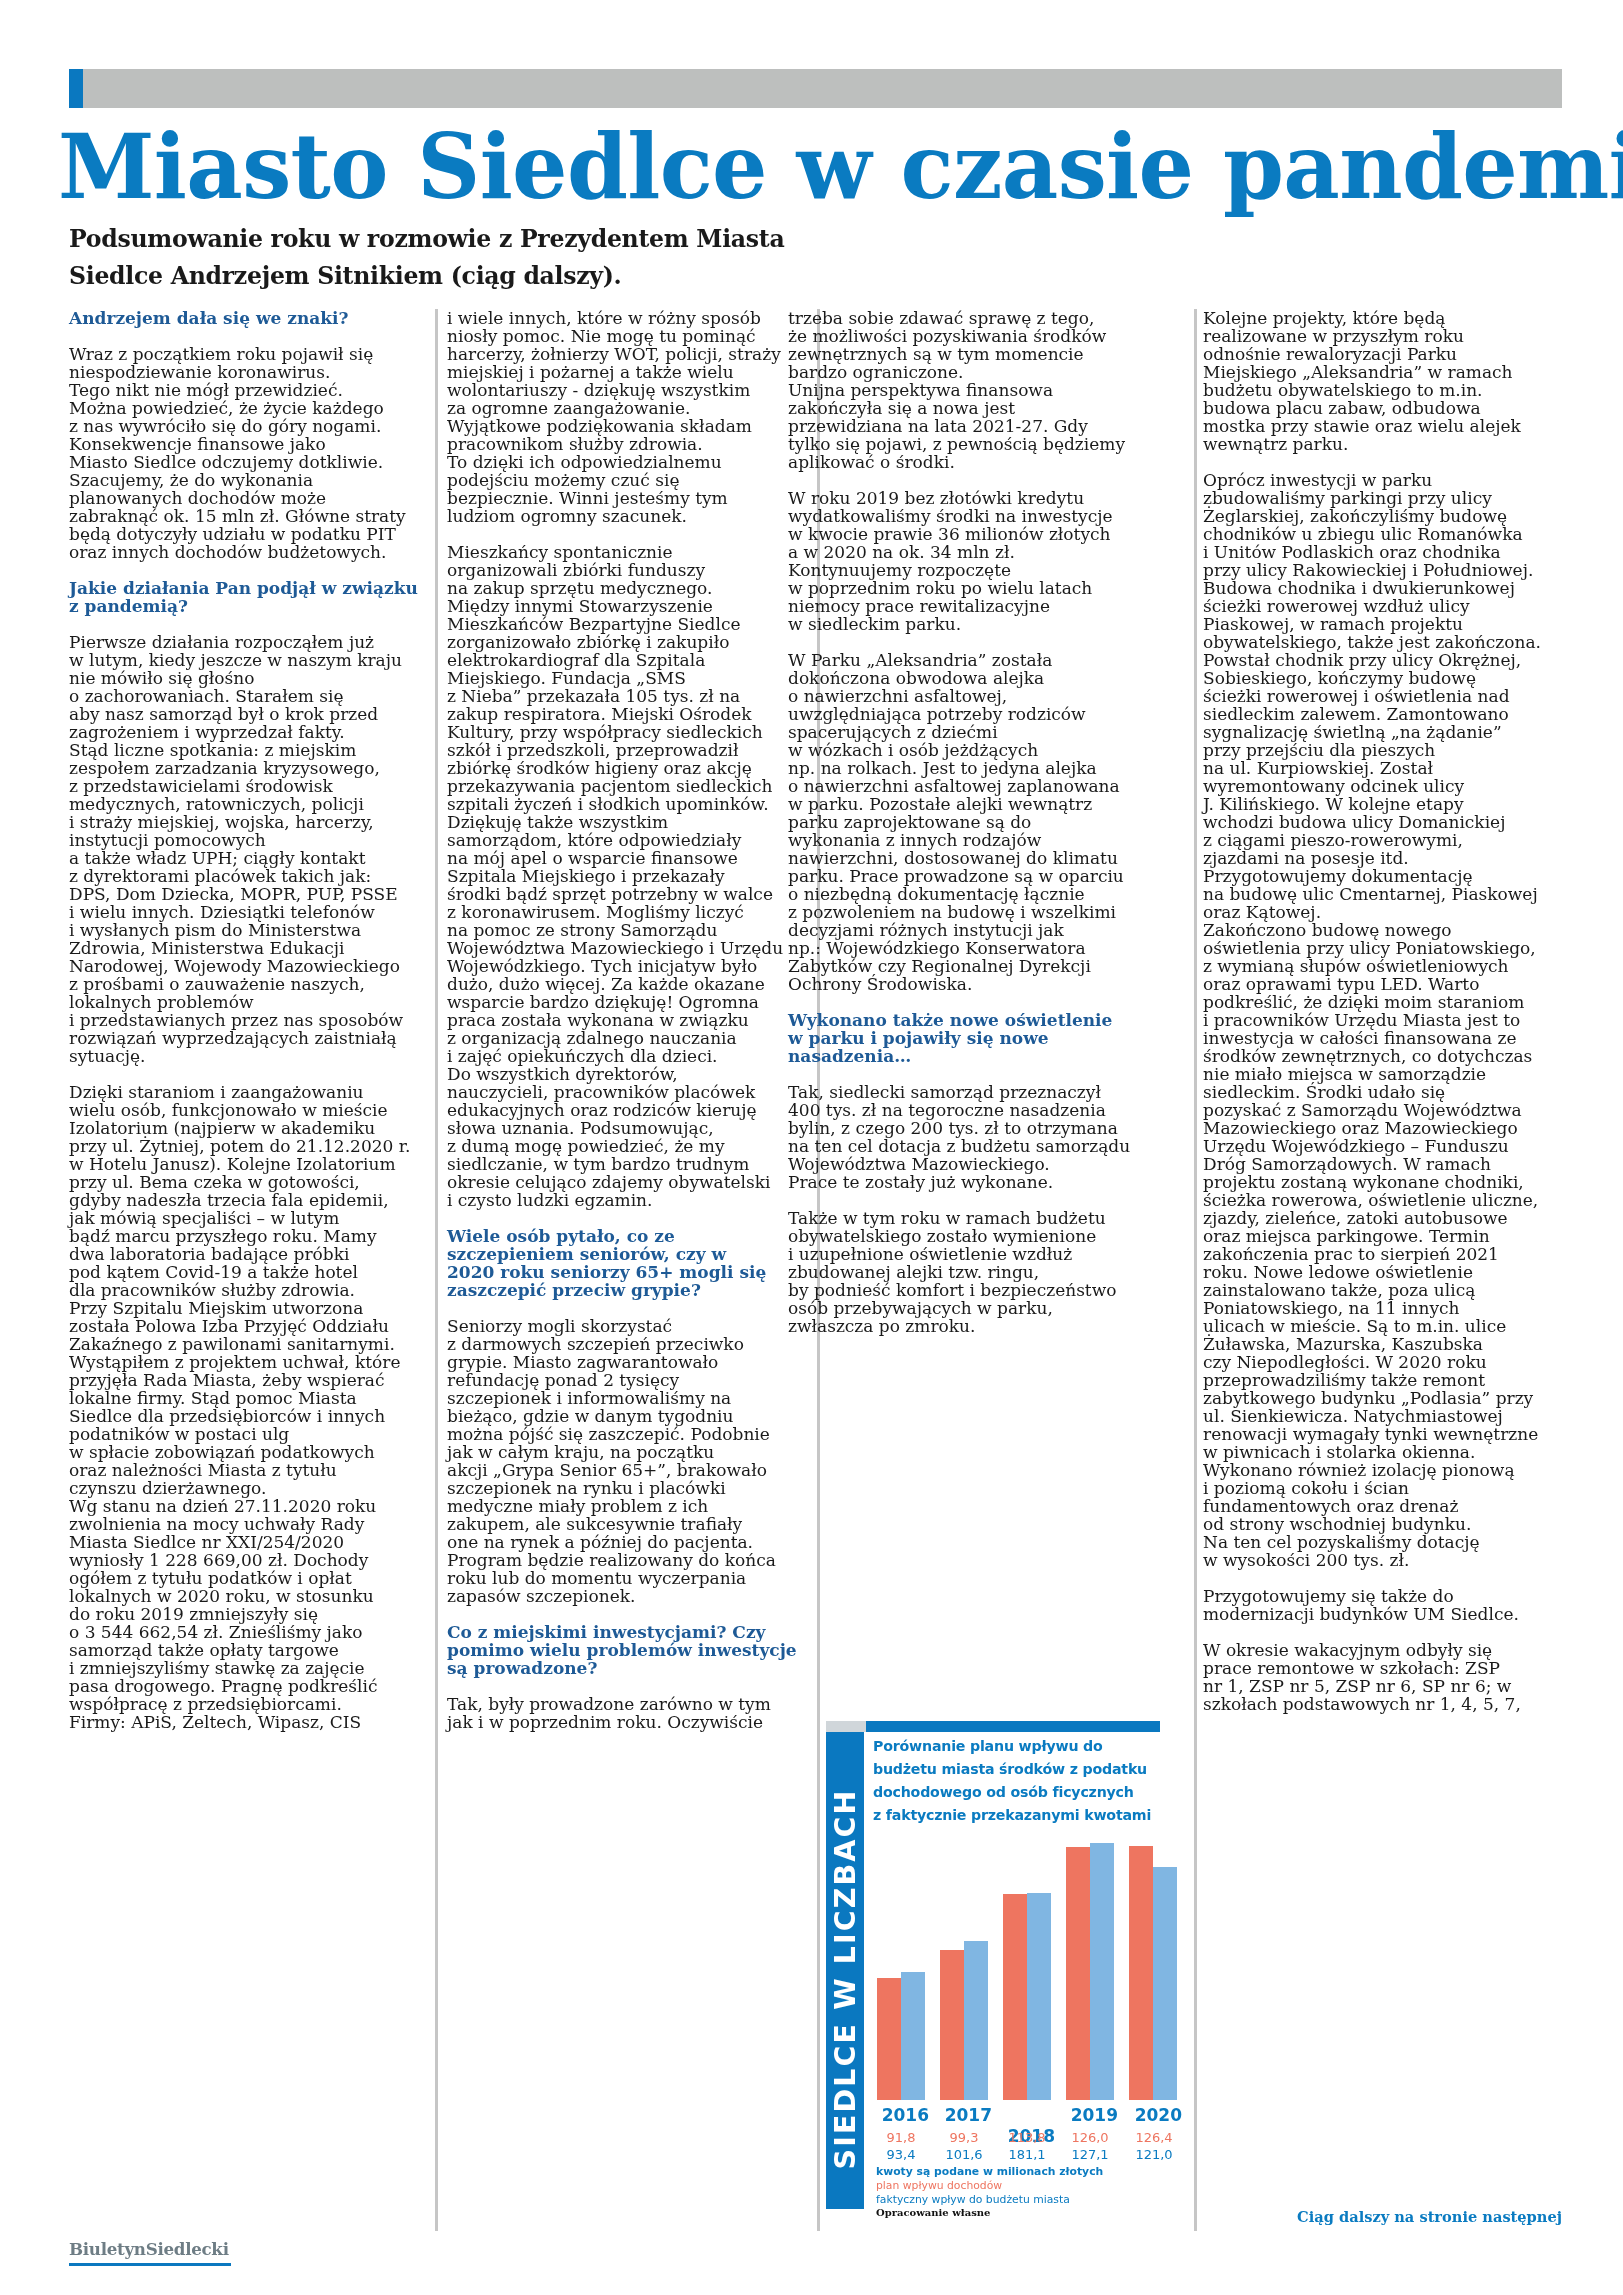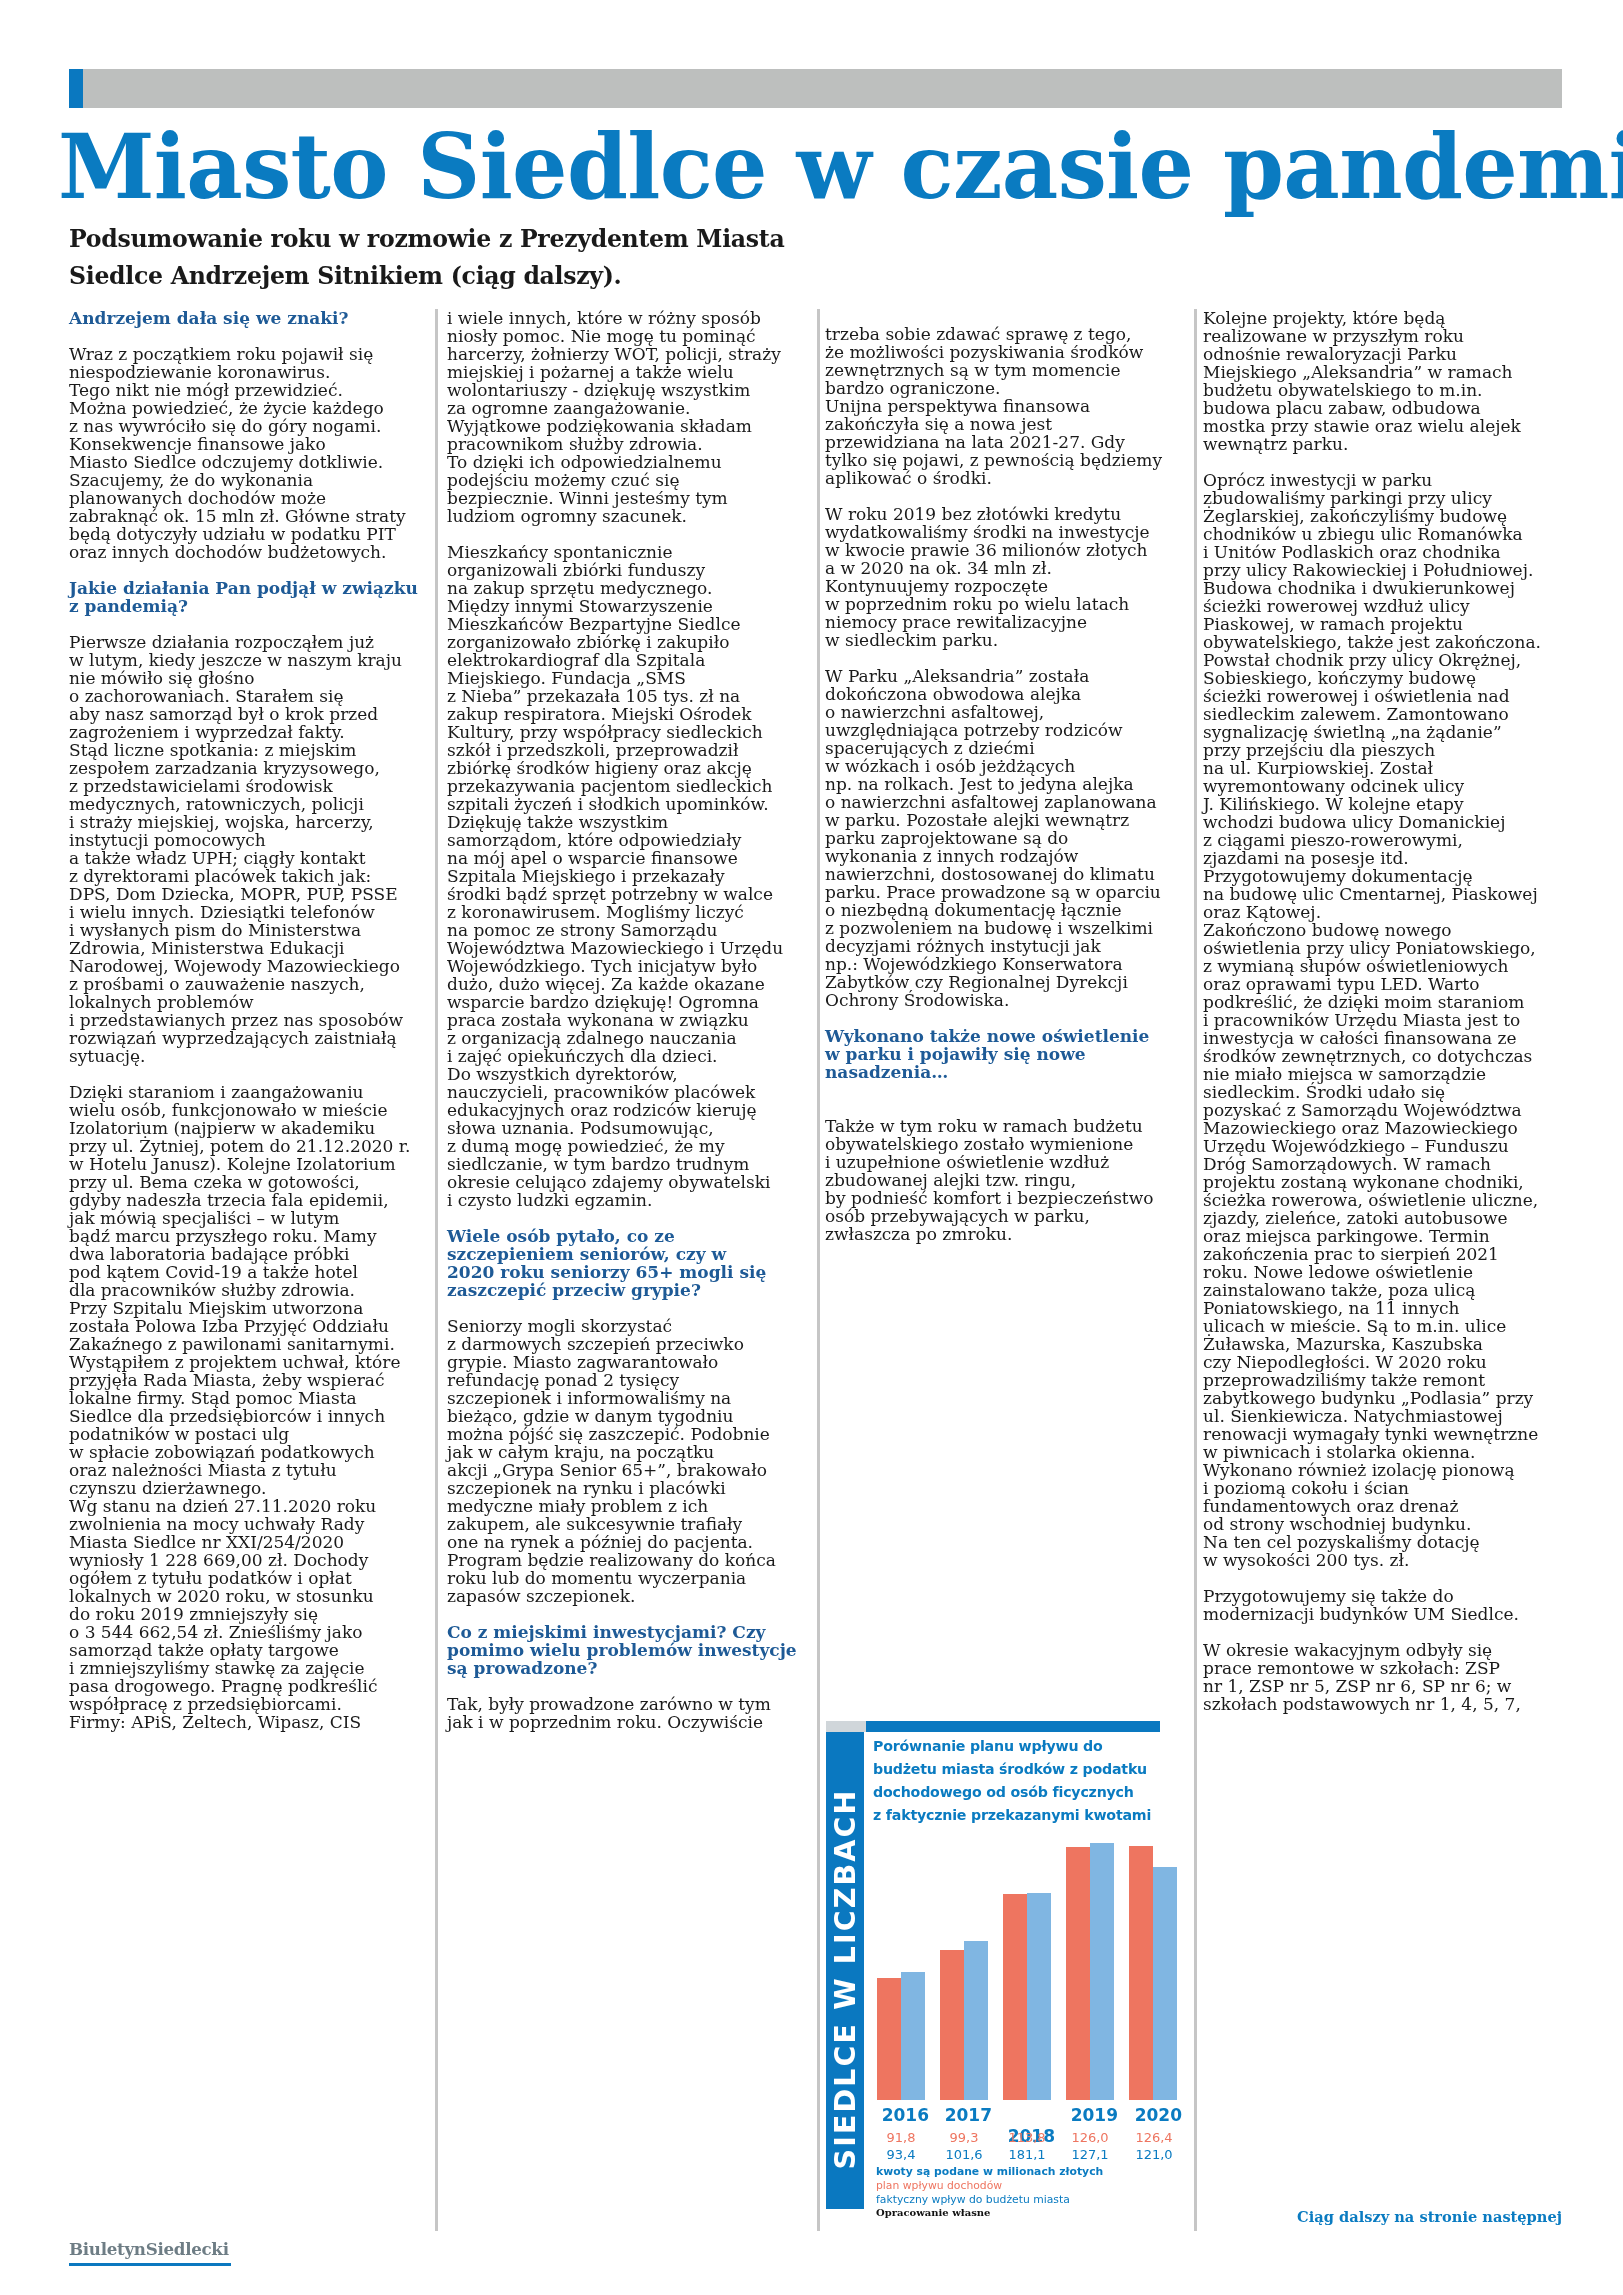--- a/index.html
+++ b/index.html
@@ -13,21 +13,21 @@
 
   .subtitle { position: absolute; left: 69px; top: 221px; width: 763px; font-family: "DejaVu Serif", serif; font-weight: bold; font-size: 23.6px; line-height: 37px; color: #1a1a1a; letter-spacing: -0.3px; }
 
   .col { position: absolute; top: 309px; font-size: 17px; line-height: 18px; color: #1a1a1a; }
   .col p { white-space: pre-line; }
   .col .gap { height: 18px; }
   .col h3 { font-size: 17px; line-height: 18px; font-weight: bold; color: #1e5a96; white-space: pre-line; }
 
   .c1 { left: 69px; width: 375px; }
   .c2 { left: 447px; width: 368px; }
-  .c3 { left: 825px; width: 368px; margin-top: 16px; }
+  .c3 { left: 788px; width: 368px; }
   .c4 { left: 1203px; width: 375px; }
 
   .divider { position: absolute; width: 2.8px; background: #c6c6c6; }
 
   .chart { position: absolute; left: 826px; top: 1721px; width: 334px; height: 496px; }
   .chart-topbar-gray { position: absolute; left: 0; top: 0; width: 40px; height: 11px; background: #d0d6da; }
   .chart-topbar-blue { position: absolute; left: 40px; top: 0; width: 294px; height: 11px; background: #0a78c0; }
   .chart-side { position: absolute; left: 0; top: 11px; width: 38px; height: 477px; background: #0a78c0; }
   .chart-side-label { position: absolute; left: 19px; top: 247px; transform: translate(-50%, -50%) rotate(-90deg); white-space: nowrap; color: #ffffff; font-family: "DejaVu Sans", sans-serif; font-weight: bold; font-size: 28.5px; letter-spacing: 2.1px; }
   .chart-title { position: absolute; left: 47px; top: 14px; width: 285px; font-family: "DejaVu Sans", sans-serif; font-weight: bold; font-size: 14.2px; line-height: 23px; color: #0a7bc1; white-space: pre-line; letter-spacing: -0.2px; }
@@ -269,20 +269,26 @@
 z pozwoleniem na budowę i wszelkimi
 decyzjami różnych instytucji jak
 np.: Wojewódzkiego Konserwatora
 Zabytków czy Regionalnej Dyrekcji
 Ochrony Środowiska.</p>
     <div class="gap"></div>
     <h3>Wykonano także nowe oświetlenie
 w parku  i pojawiły się nowe
 nasadzenia…</h3>
     <div class="gap"></div>
+    <p>Tak, siedlecki samorząd przeznaczył
+400 tys. zł na tegoroczne nasadzenia
+bylin, z czego 200 tys. zł to otrzymana
+na ten cel dotacja z budżetu samorządu
+Województwa Mazowieckiego.
+Prace te zostały już wykonane.</p>
     <div class="gap"></div>
     <p>Także w tym roku w ramach budżetu
 obywatelskiego zostało wymienione
 i uzupełnione oświetlenie wzdłuż
 zbudowanej alejki tzw. ringu,
 by podnieść komfort i bezpieczeństwo
 osób przebywających w parku,
 zwłaszcza po zmroku.</p>
   </div>
 <div class="divider" style="left:1194px; top:309px; height:1922px;"></div>

